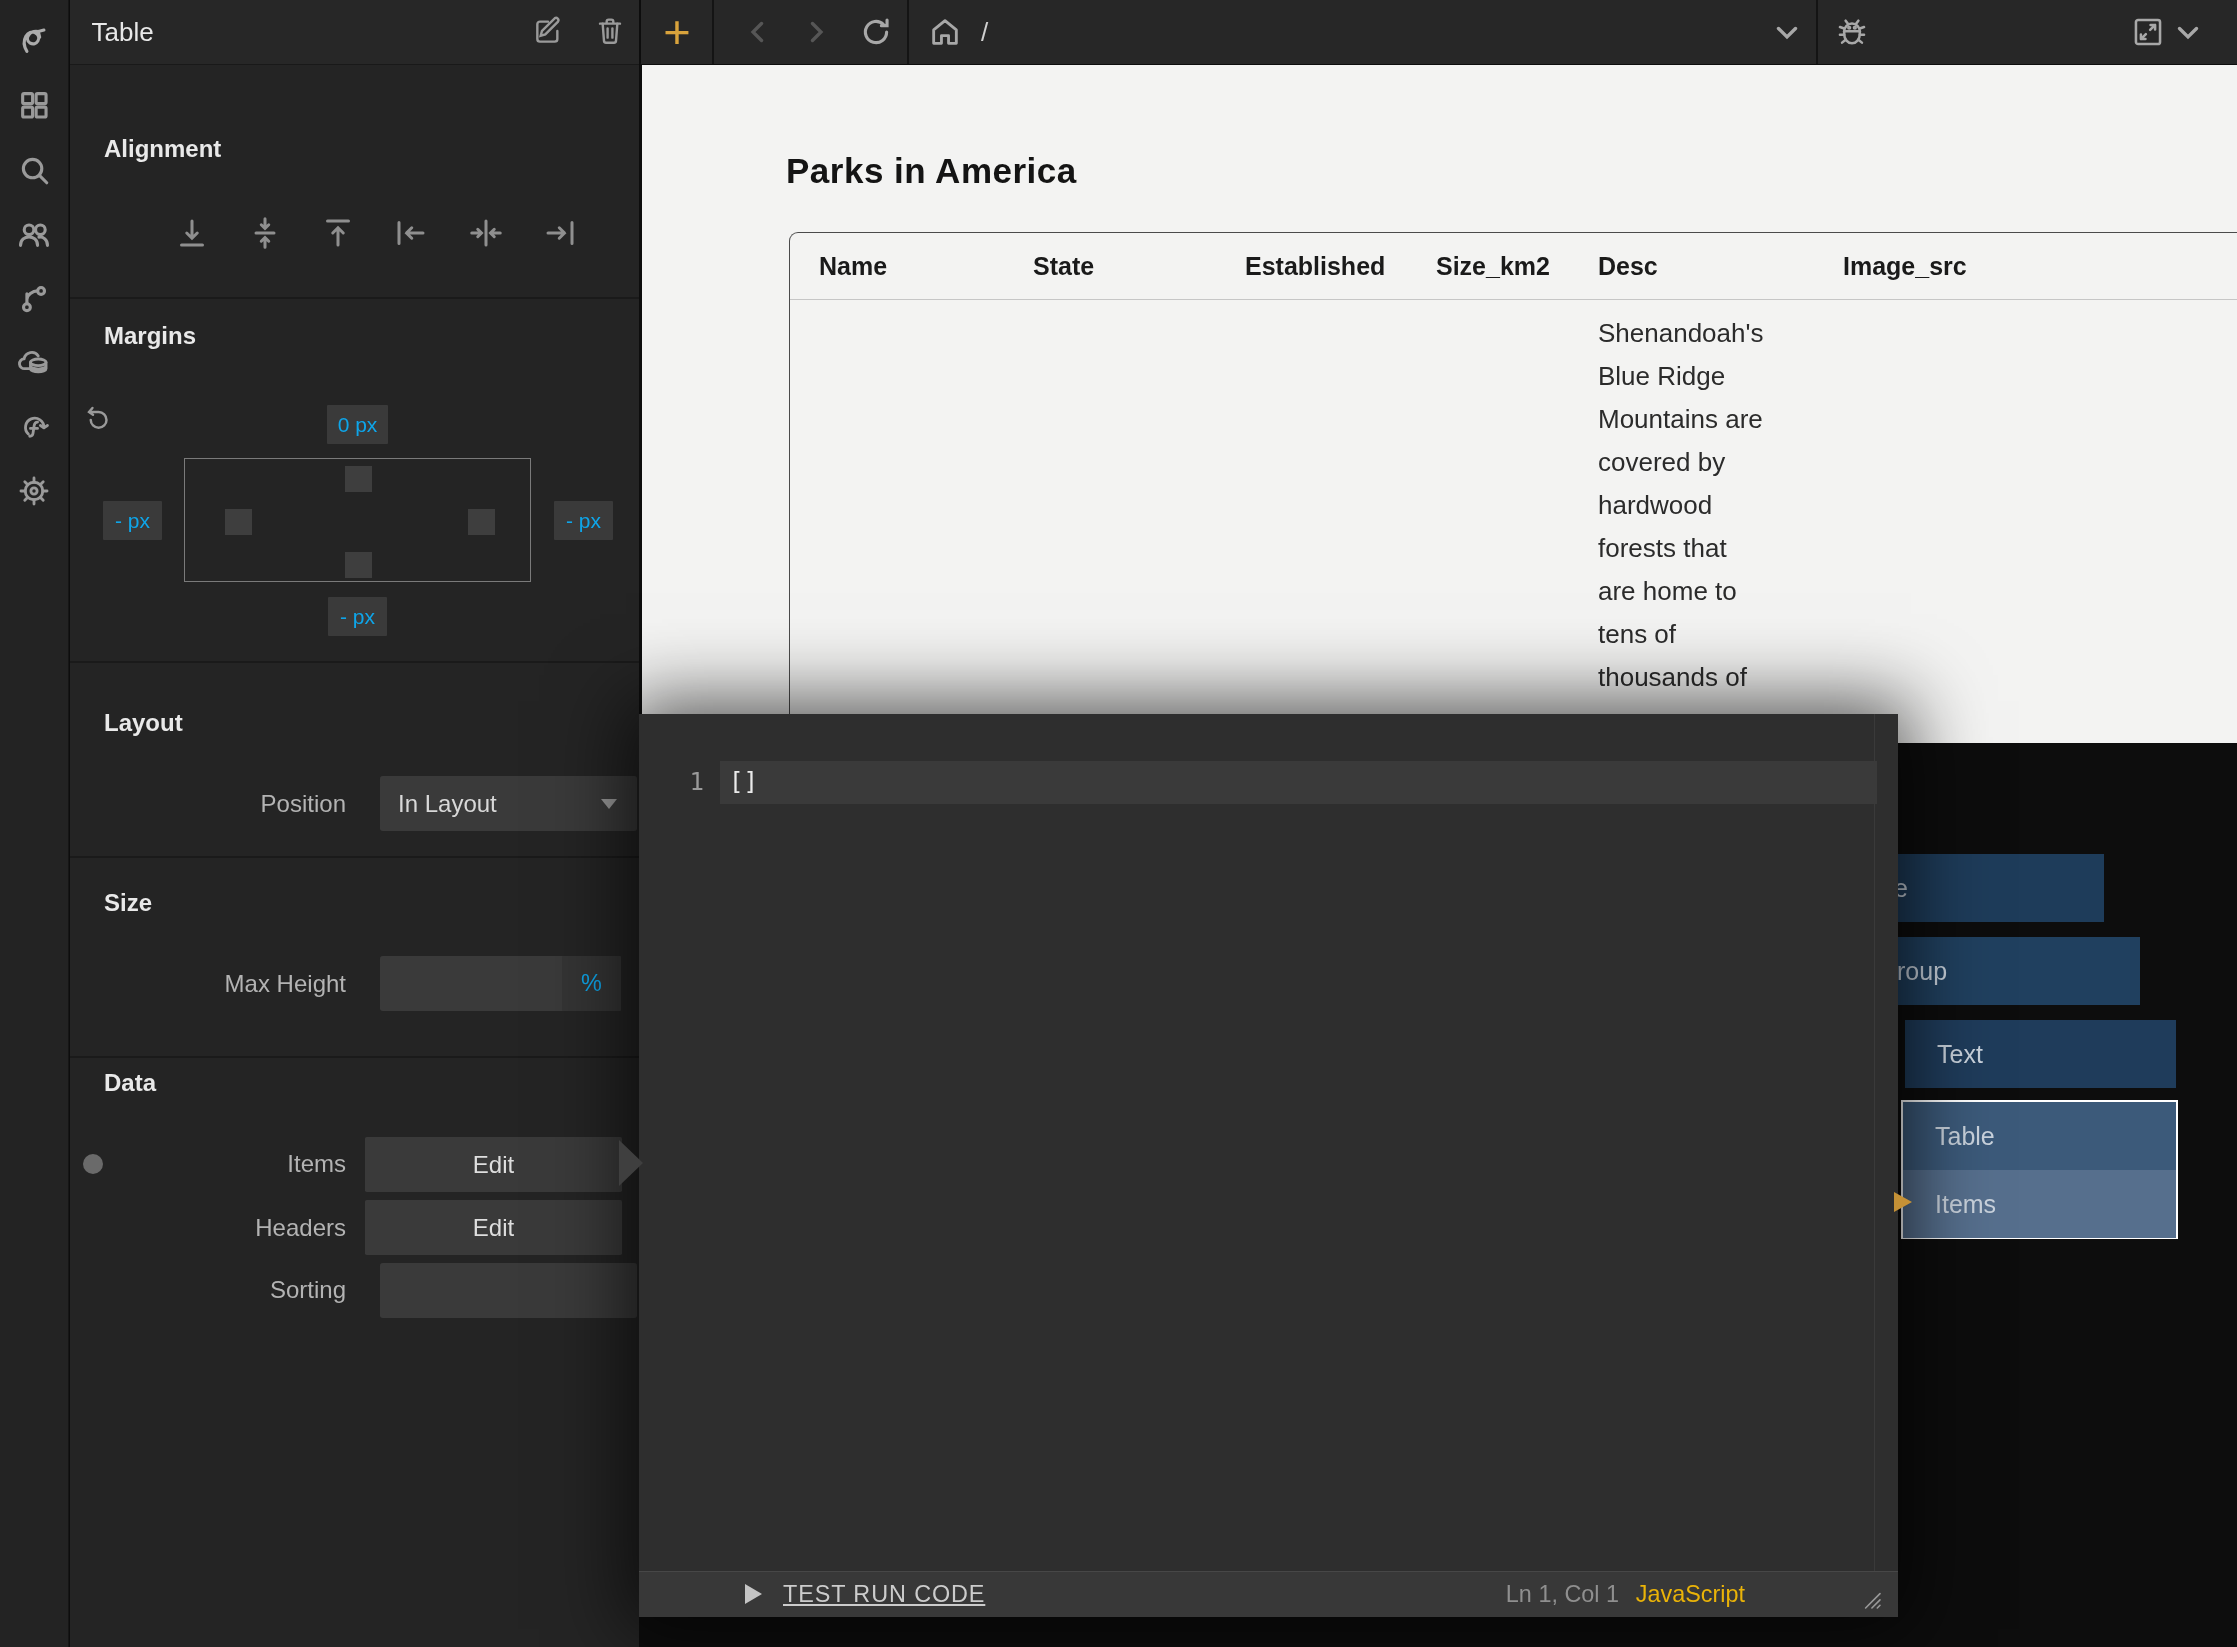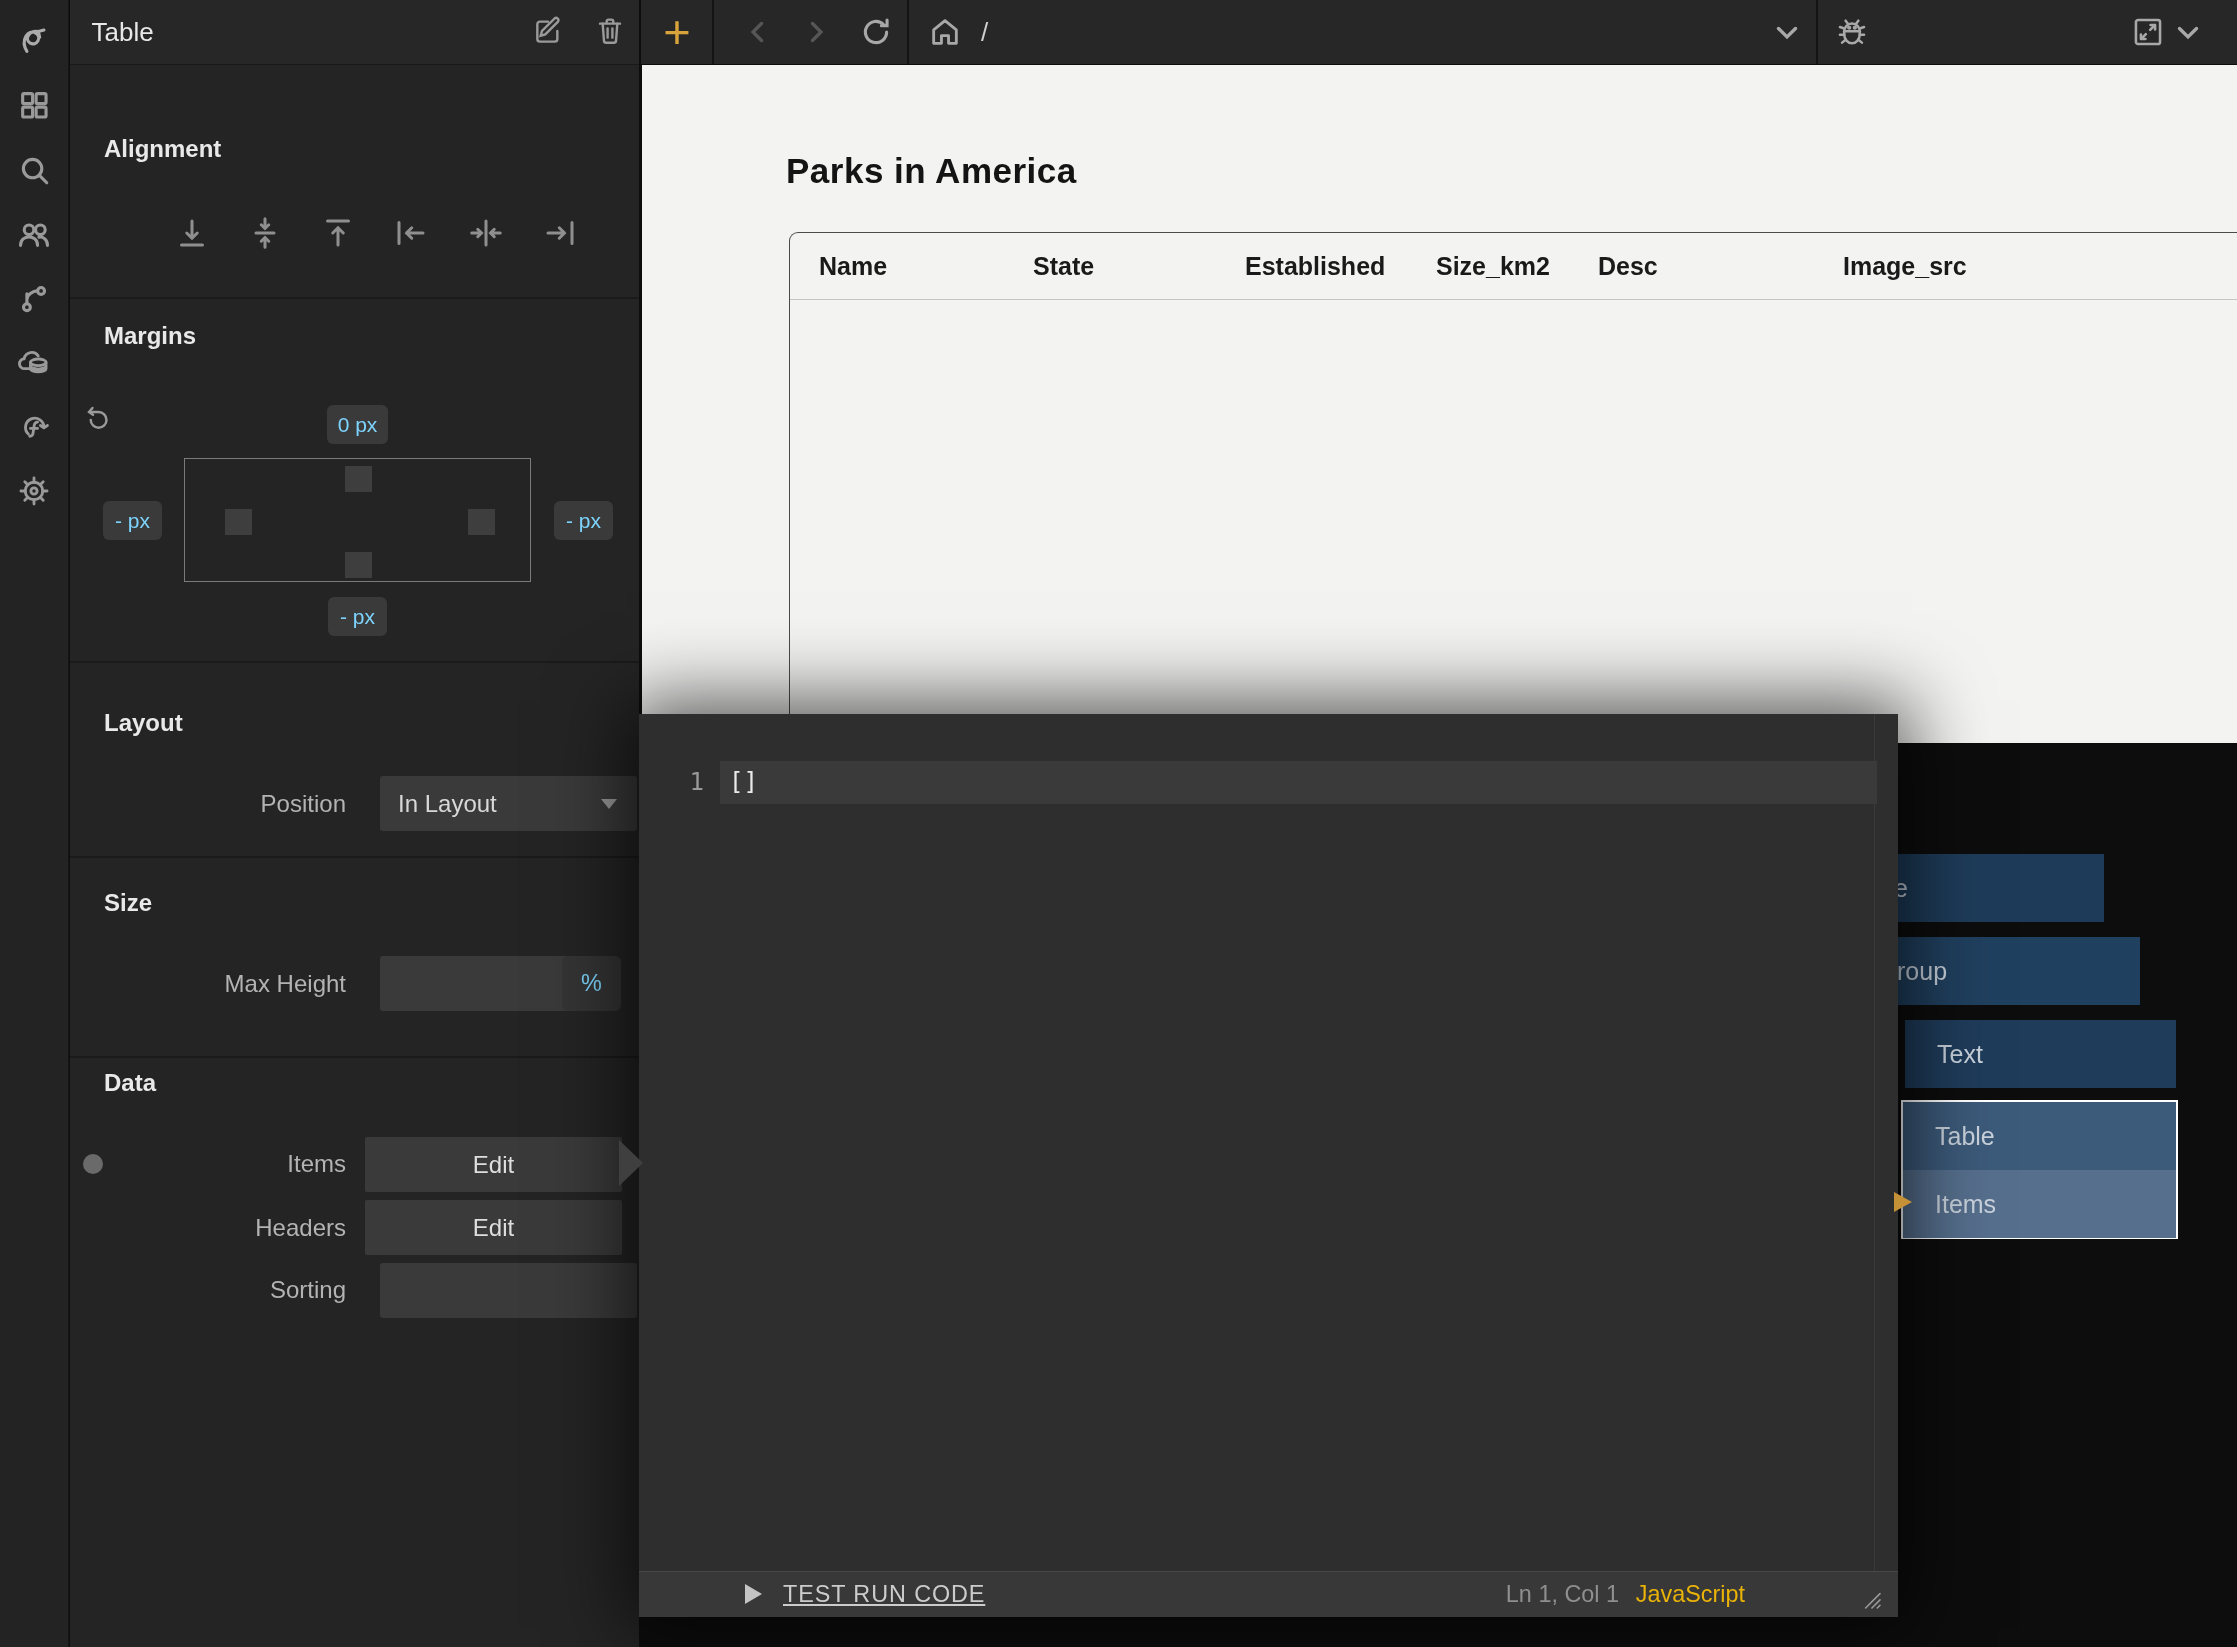--- a/index.html
+++ b/index.html
@@ -15,21 +15,21 @@
   #logo-ic{color:#ababab;}
 
   
   #panel{left:70px;top:0;width:569px;height:1647px;background:#242424;}
   #panel-header{left:0;top:0;width:569px;height:64px;background:#272727;border-bottom:0.9px solid #191919;}
   #panel-title{left:21.6px;top:0;height:64px;line-height:64px;font-size:26px;color:#e8e8e8;font-weight:500;}
   .hdr-ic{top:15.3px;width:32px;height:32px;color:#9a9a9a;}
   .section-label{left:34px;font-size:24px;font-weight:700;color:#e9e9e9;text-align:right;}
   .divider{left:0;width:569px;height:1.8px;background:#1a1a1a;}
   .row-label{right:293px;width:234px;text-align:right;font-size:24px;color:#b3b3b3;}
-  .chip{background:#3a3a3a;color:#7dd3fc;font-size:21px;display:flex;align-items:center;justify-content:center;border-radius:6px;}
+  .chip{background:#3a3a3a;color:#0ea5e9;font-size:21px;display:flex;align-items:center;justify-content:center;border-radius:1px;}
   .field{background:#3a3a3a;border-radius:2.7px;margin-left:15px;}
   .btn{background:#3a3a3a;color:#dedede;font-size:24px;display:flex;align-items:center;justify-content:center;border-radius:1.8px;}
   .align-ic{top:215px;width:36px;height:36px;color:#8f8f8f;}
   #margin-rect{left:114px;top:458px;width:345px;height:122px;border:1.8px solid #7a7a7a;}
   .m-handle{width:27px;height:26px;background:#3e3e3e;}
   #dd-caret{width:0;height:0;border-left:8px solid transparent;border-right:8px solid transparent;border-top:10px solid #9a9a9a;}
   #items-port{left:12.6px;top:1154px;width:20px;height:20px;border-radius:50%;background:#6a6a6a;}
 
   
   #toolbar{left:641px;top:0;width:1597px;height:64px;background:#272727;}
@@ -248,20 +248,31 @@
   <div id="canvas-title" class="abs">Parks in America</div>
   <div id="ptable" class="abs">
     <div id="thead" class="abs">
         <span class="th" style="left: 29px;">Name</span>
         <span class="th" style="left: 243px;">State</span>
         <span class="th" style="left: 455px;">Established</span>
         <span class="th" style="left: 646px;">Size_km2</span>
         <span class="th" style="left: 808px;">Desc</span>
         <span class="th" style="left: 1053px;">Image_src</span>
       </div>
+    <div id="desc-cell" class="abs">
+        <div>Shenandoah's</div>
+        <div>Blue Ridge</div>
+        <div>Mountains are</div>
+        <div>covered by</div>
+        <div>hardwood</div>
+        <div>forests that</div>
+        <div>are home to</div>
+        <div>tens of</div>
+        <div>thousands of</div>
+      </div>
   </div>
 </div>
 
 <div id="tb1" class="abs tblock">
   <span class="lbl">e</span>
 </div>
 <div id="tb2" class="abs tblock">
   <span class="lbl">Group</span>
 </div>
 <div id="tb3" class="abs tblock">

